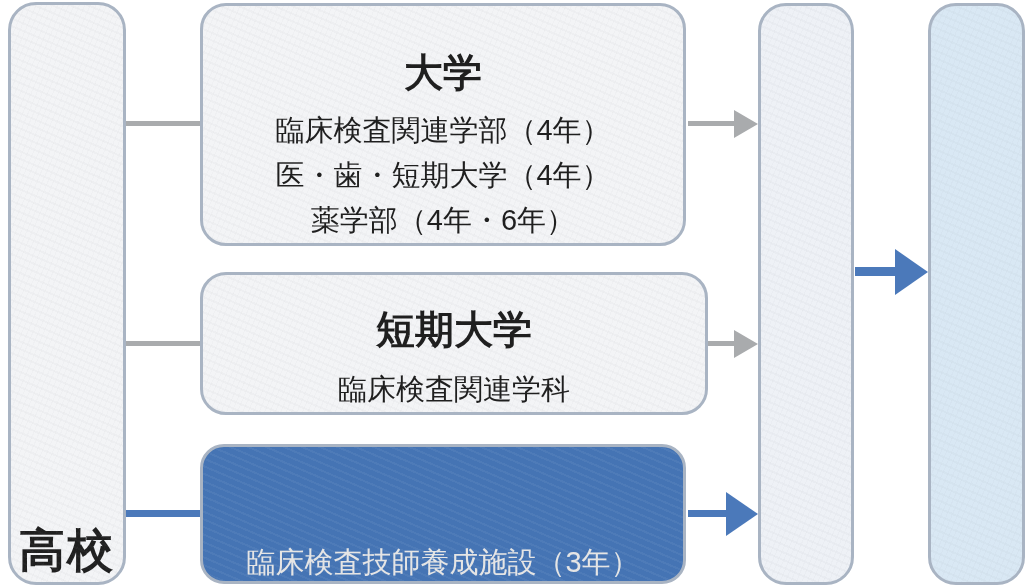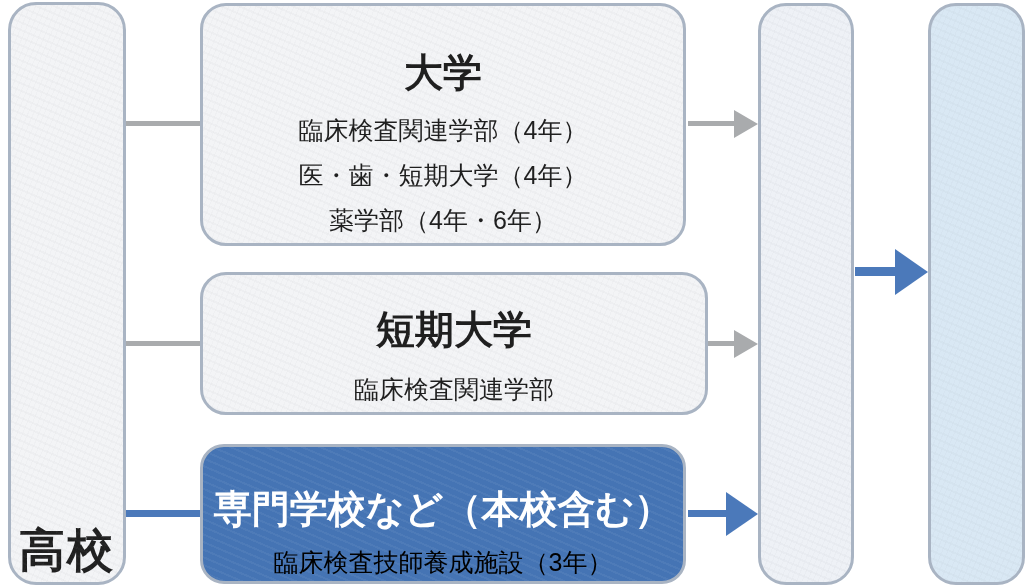--- a/index.html
+++ b/index.html
@@ -52,29 +52,29 @@
     letter-spacing: 2px;
   }
   .box-title {
     font-size: 39px;
     font-weight: bold;
     color: #1f1f1f;
     line-height: 1.25;
     z-index: 1;
   }
   .box-line {
-    font-size: 25px;
+    font-size: 29px;
     color: #1f1f1f;
     line-height: 45px;
     z-index: 1;
   }
   .univ-box .box-title { margin-bottom: 10px; }
   .junior-box .box-title { margin-bottom: 12px; }
   .voc-box .box-title { color: #ffffff; font-size: 38px; margin-bottom: 10px; }
-  .voc-box .box-line  { color: #000000; line-height: 38px; }
+  .voc-box .box-line  { color: #e5e5e5; line-height: 38px; }
 
   .v-text {
     writing-mode: vertical-rl;
     text-orientation: upright;
     font-size: 40px;
     font-weight: bold;
     color: #3e6fb5;
     letter-spacing: 1px;
     line-height: 1;
     z-index: 1;
@@ -157,25 +157,24 @@
 
   <div class="box univ-box">
     <div class="box-title">大学</div>
     <div class="box-line">臨床検査関連学部（4年）</div>
     <div class="box-line">医・歯・短期大学（4年）</div>
     <div class="box-line">薬学部（4年・6年）</div>
   </div>
 
   <div class="box junior-box">
     <div class="box-title">短期大学</div>
-    <div class="box-line">臨床検査関連学部</div>
+    <div class="box-line">臨床検査関連学科</div>
   </div>
 
   <div class="box voc-box">
-    <div class="box-title">専門学校など（本校含む）</div>
     <div class="box-line">臨床検査技師養成施設（3年）</div>
   </div>
 
   <div class="box exam-box">
     <span class="v-text">臨床検査技師国家試験</span>
   </div>
 
   <div class="box license-box">
     <span class="v-text">臨床検査技師</span>
   </div>

